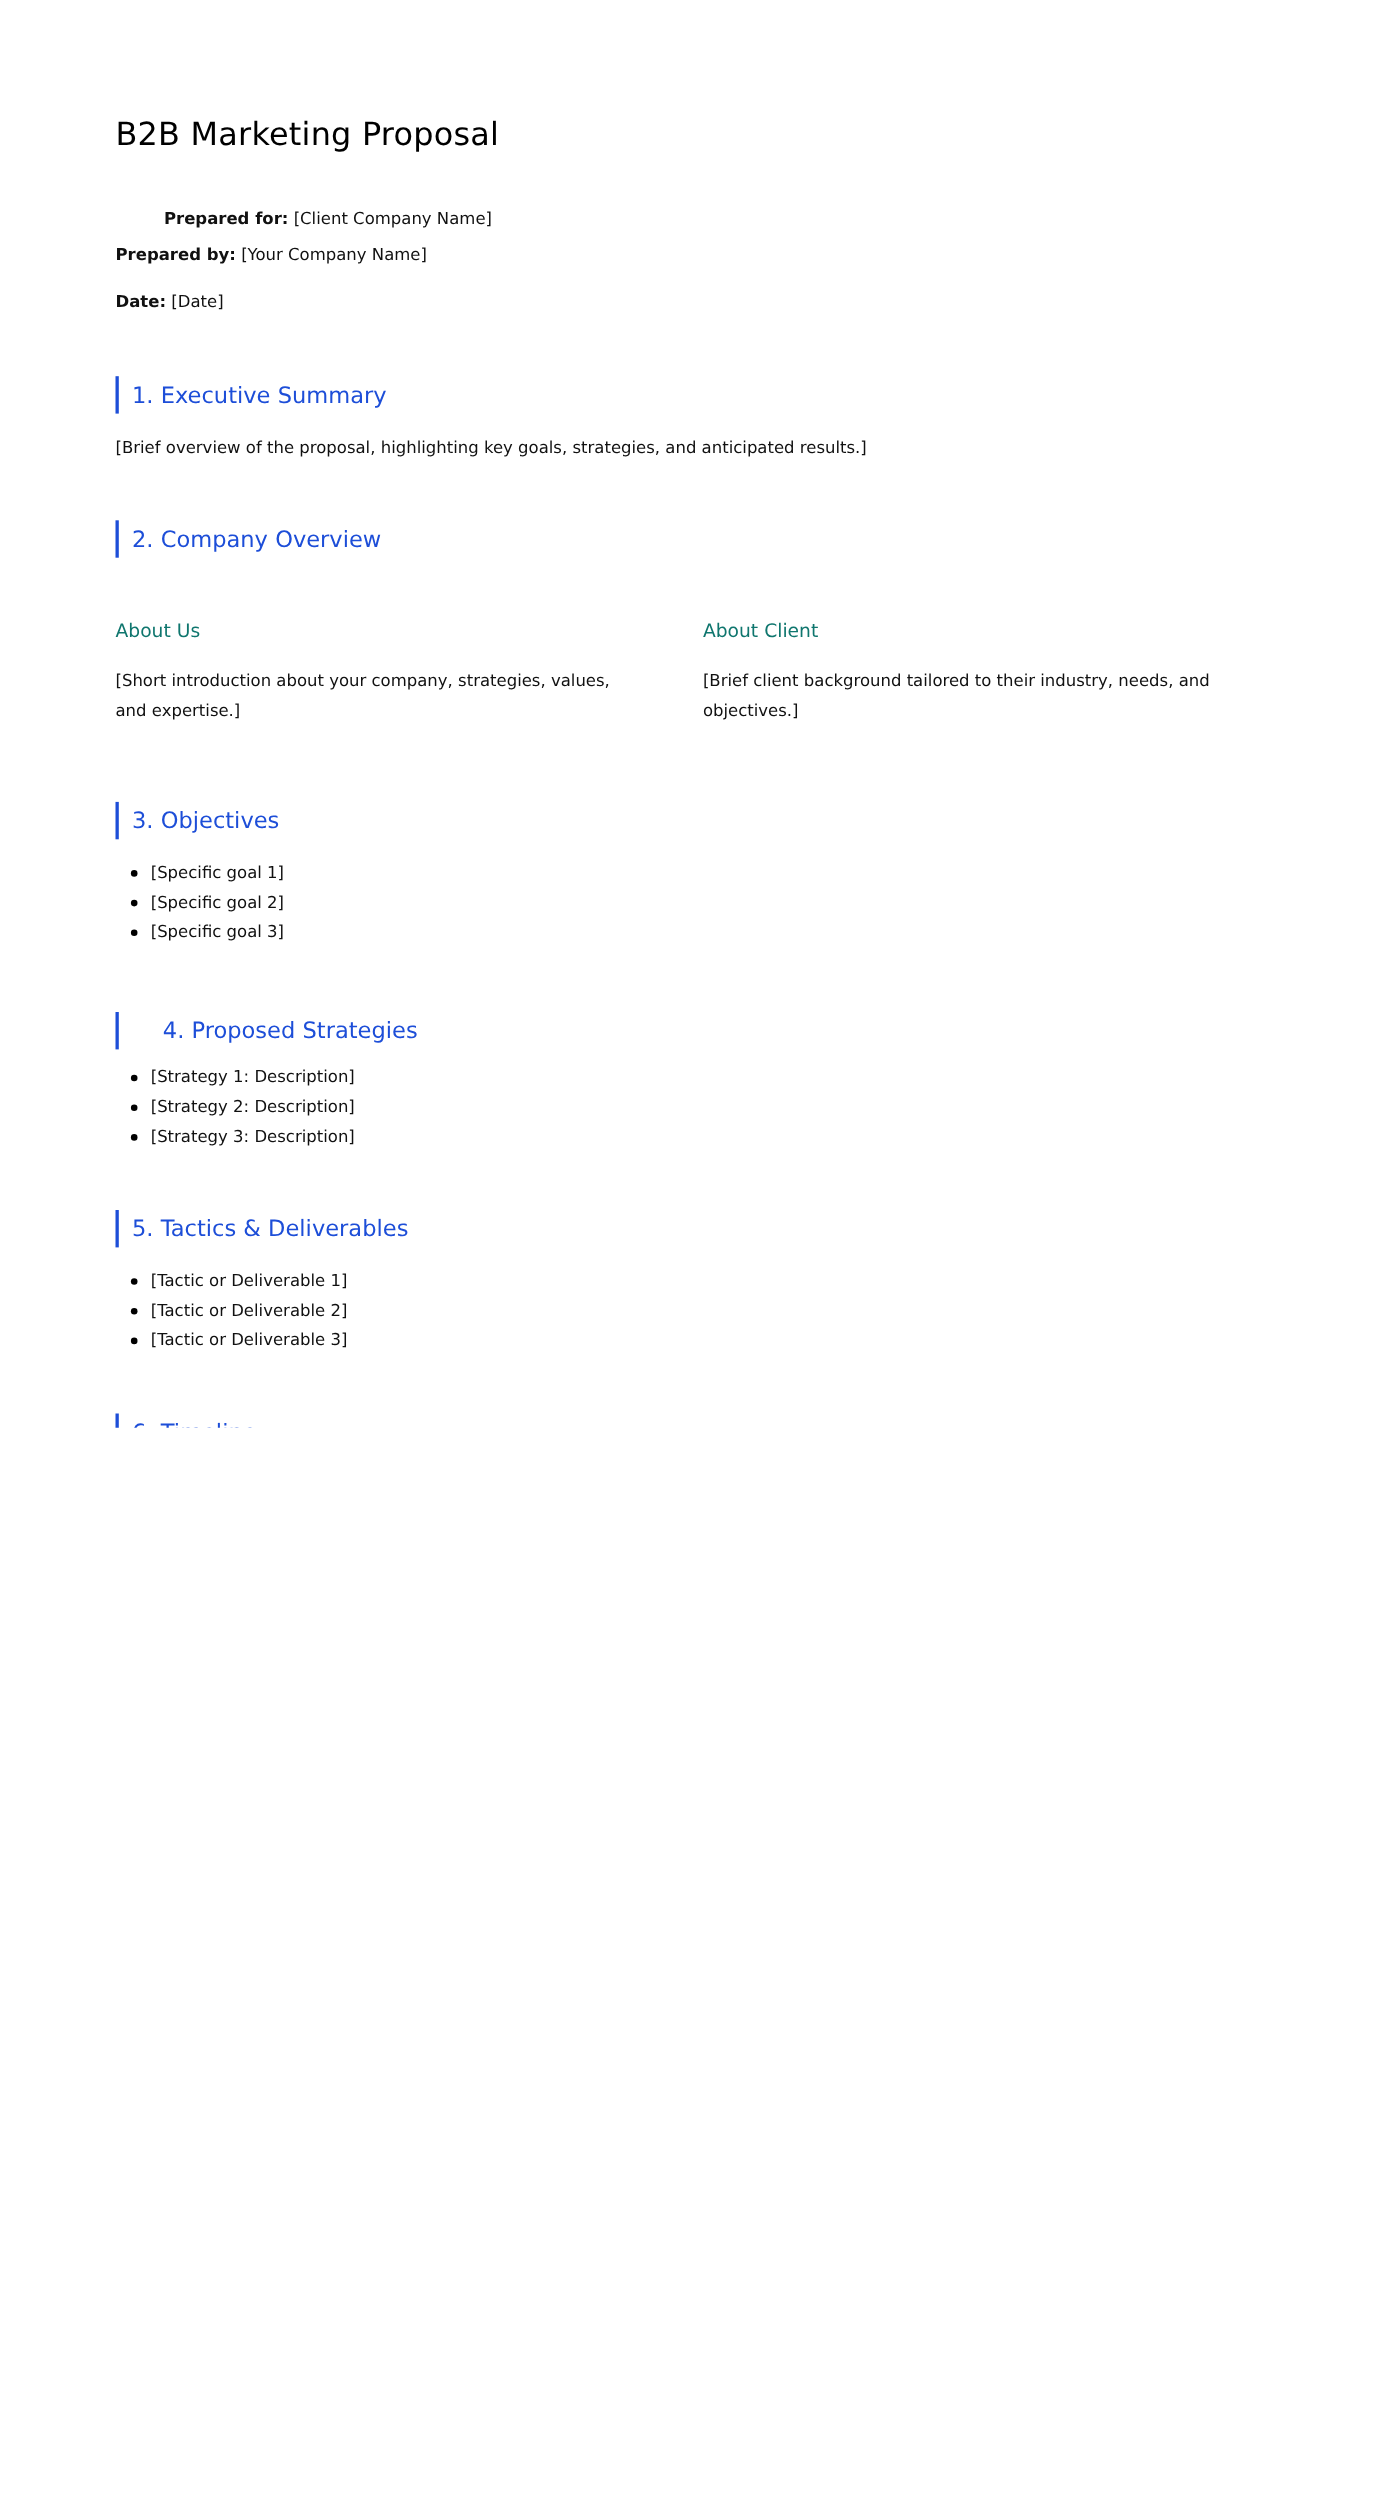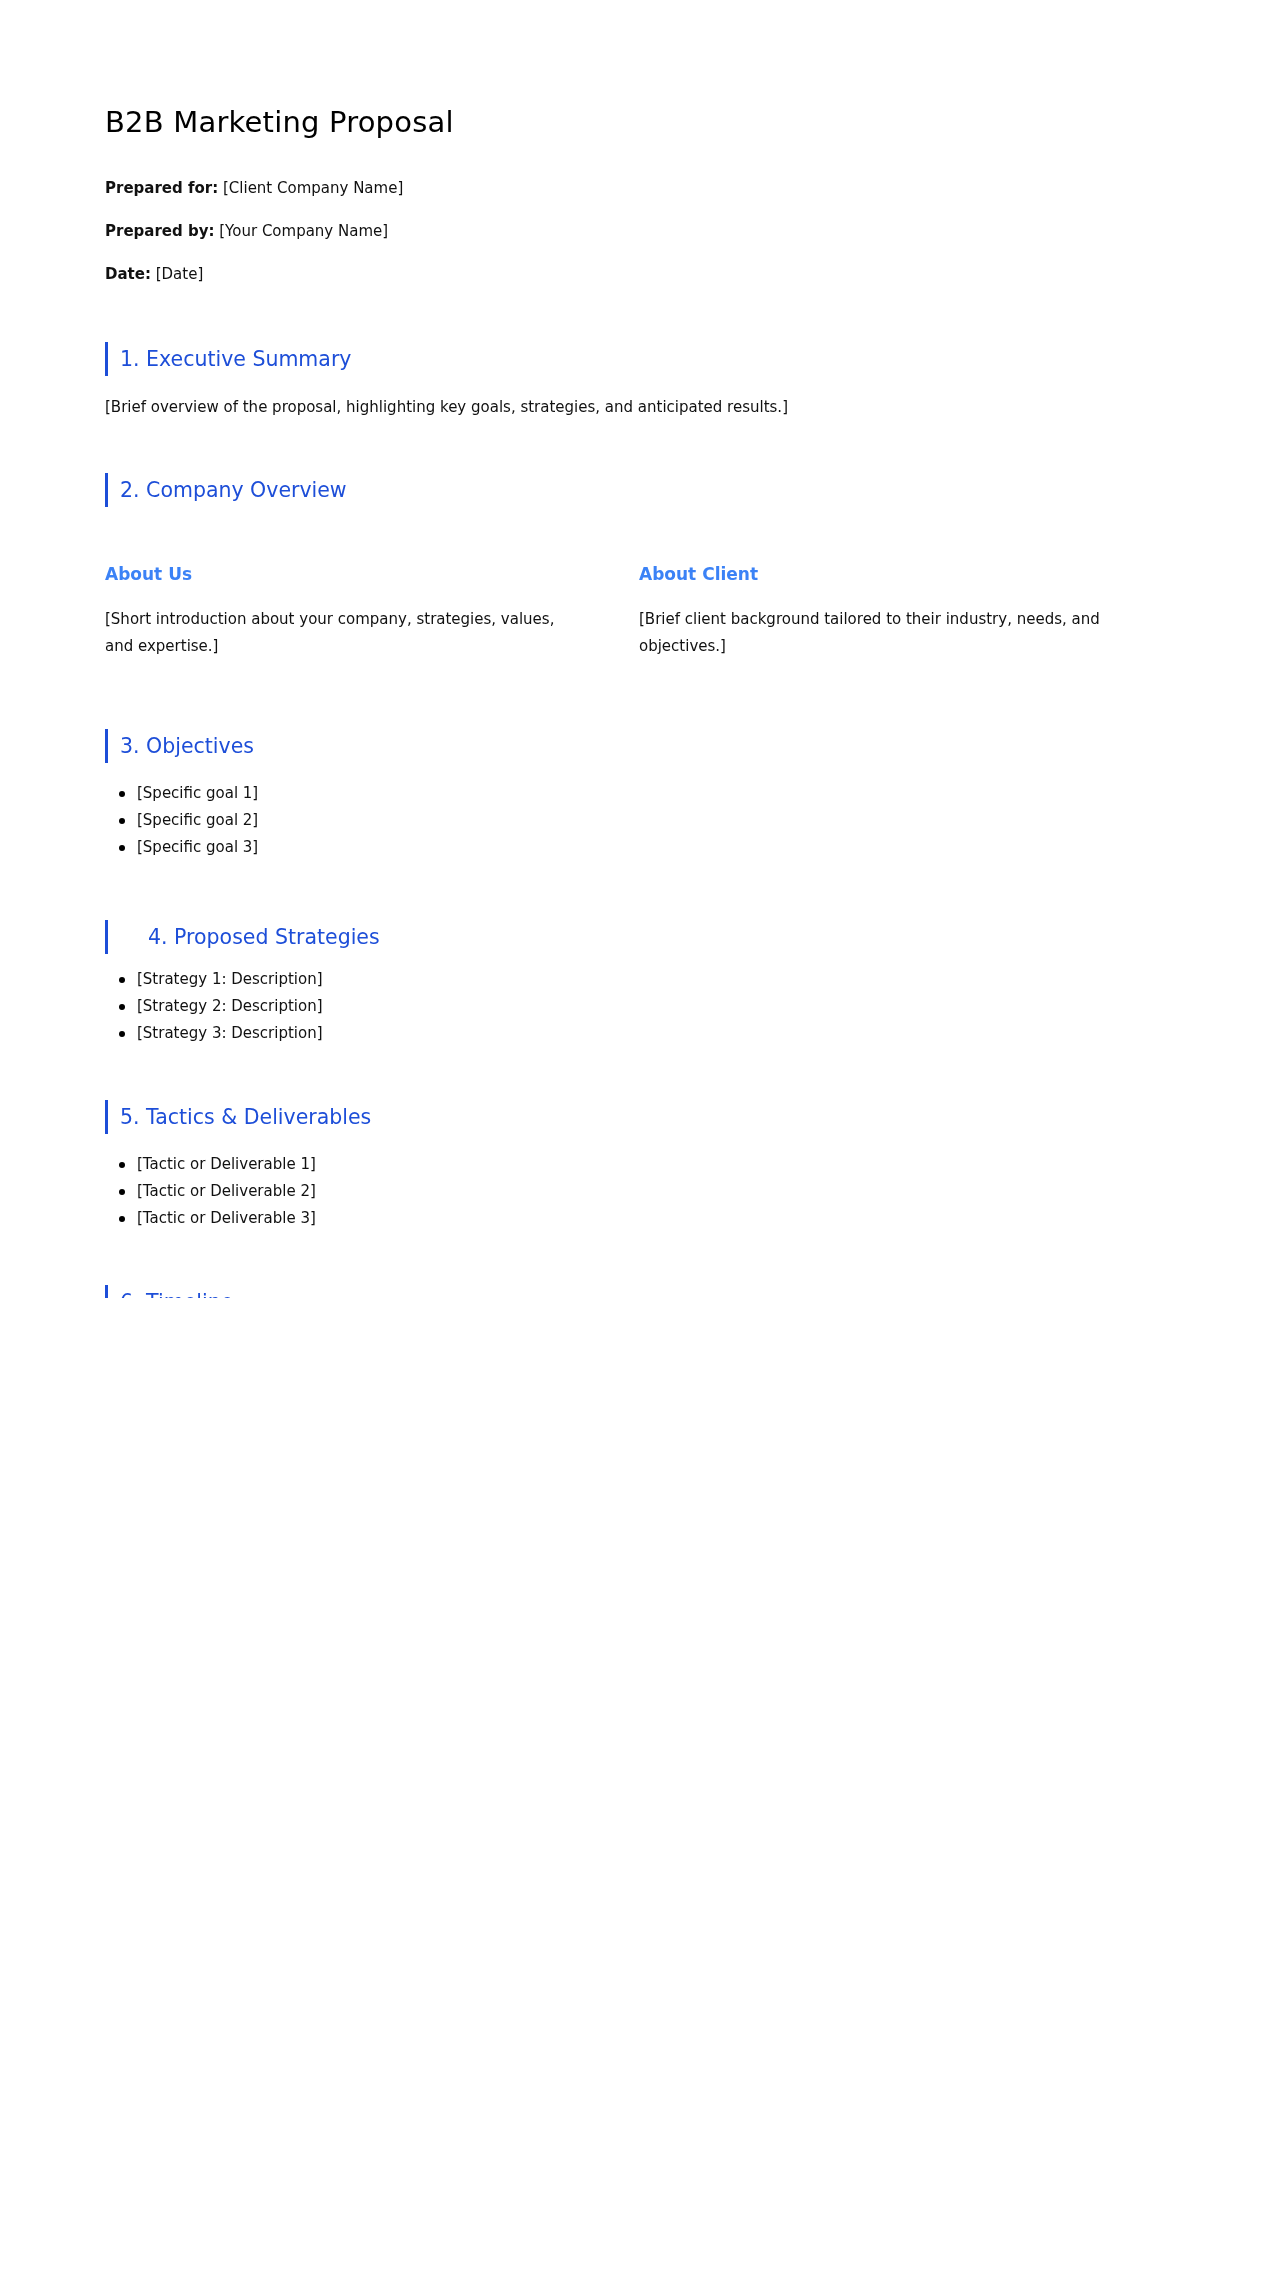--- a/index.html
+++ b/index.html
@@ -63,23 +63,23 @@
       position: absolute;
       left: 0;
       margin: 0;
       font-size: 15px;
       line-height: 27px;
     }
     .sub-heading {
       position: absolute;
       margin: 0;
       font-size: 17px;
-      font-weight: bold;
+      font-weight: normal;
       line-height: 26px;
-      color: #3b82f6;
+      color: #0f766e;
     }
     .col-text {
       position: absolute;
       margin: 0;
       font-size: 15px;
       line-height: 27px;
     }
     ul.bullets {
       position: absolute;
       left: 0;
@@ -103,21 +103,21 @@
     }
   </style>
 </head>
 <body>
 
 <div class="viewport">
   <div class="page">
 
     <h1 class="doc-title">B2B Marketing Proposal</h1>
 
-    <p class="meta-line" style="top:177px;">
+    <p class="meta-line" style="top:188px;margin-left:44px;">
       <b>Prepared for:</b>
       <span>[Client Company Name]</span>
     </p>
     <p class="meta-line" style="top:220px;">
       <b>Prepared by:</b>
       <span>[Your Company Name]</span>
     </p>
     <p class="meta-line" style="top:263px;">
       <b>Date:</b>
       <span>[Date]</span>

